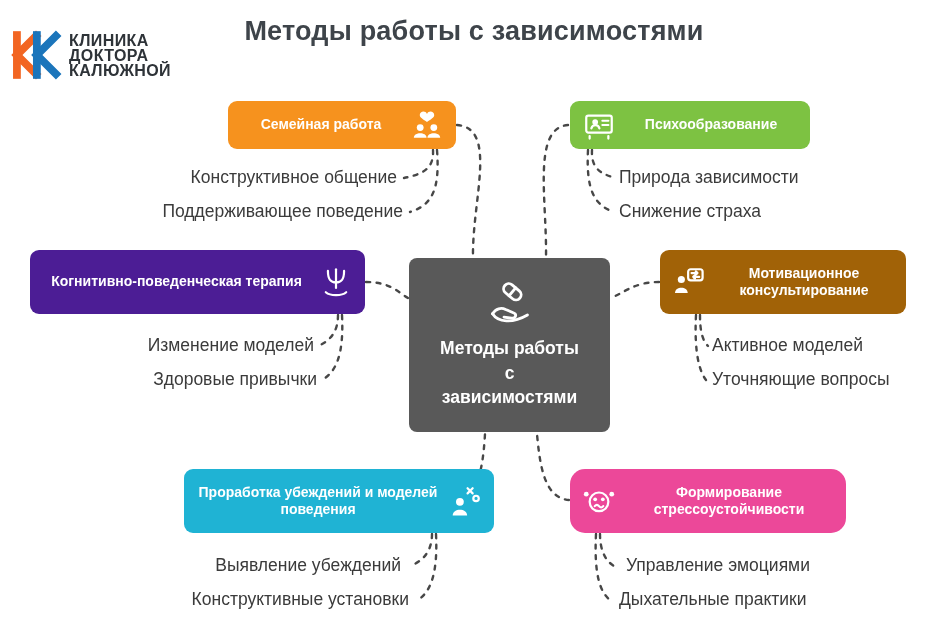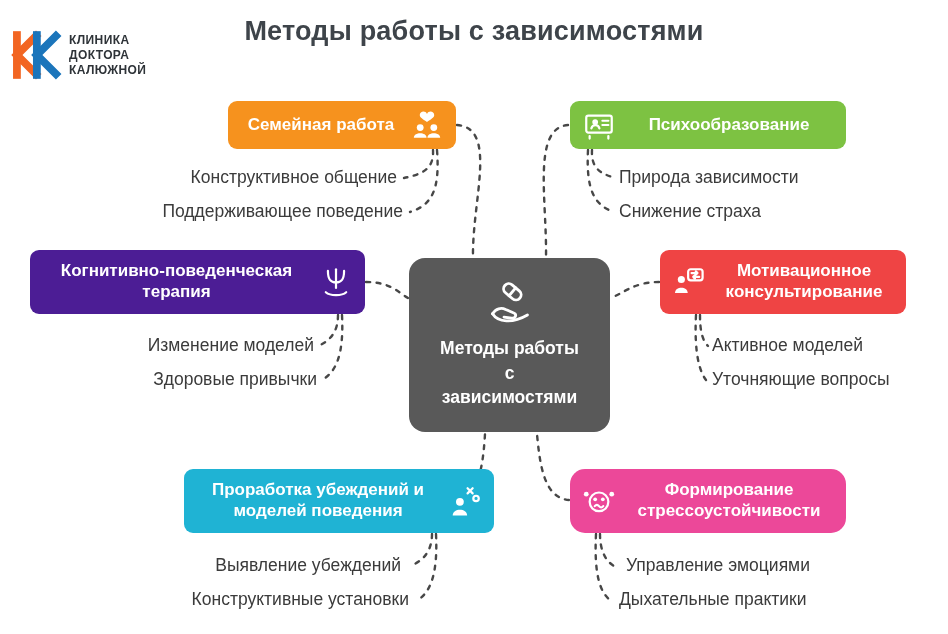--- a/index.html
+++ b/index.html
@@ -2,35 +2,35 @@
 <html style="--conn: #474747;"><head>
 <meta charset="utf-8">
 <style>
   html,body{margin:0;padding:0;background:#fff;}
   .stage{position:relative;width:948px;height:634px;background:#fff;overflow:hidden;
          font-family:"Liberation Sans","DejaVu Sans",sans-serif;}
   .title{position:absolute;top:16px;left:0;right:0;text-align:center;
          font-size:27px;font-weight:bold;color:#3e444a;letter-spacing:.2px;}
   .logo{position:absolute;top:26px;left:10px;display:flex;align-items:center;gap:7px;}
   .logo-mark{width:52px;height:58px;flex:none;}
-  .logo-text{font-size:12px;font-weight:bold;color:#2e3338;line-height:15px;letter-spacing:.4px;}
+  .logo-text{font-size:16px;font-weight:bold;color:#2e3338;line-height:15px;letter-spacing:.4px;}
   .connectors{position:absolute;inset:0;pointer-events:none;}
   path.conn{fill:none;stroke:var(--conn,#474747);stroke-width:2.4;
             stroke-dasharray:4 6.5;stroke-linecap:round;}
-  .node{position:absolute;border-radius:9px;color:#fff;font-weight:bold;font-size:17px;
+  .node{position:absolute;border-radius:9px;color:#fff;font-weight:bold;font-size:14px;
         display:flex;align-items:center;padding:0 12px;gap:8px;box-sizing:border-box;}
   .node .label{flex:1;text-align:center;line-height:1.22;}
   .node svg{width:34px;height:34px;flex:none;}
   .node1{left:228px;top:101px;width:228px;height:48px;}
-  .node2{left:570px;top:101px;width:276px;height:48px;}
+  .node2{left:570px;top:101px;width:240px;height:48px;}
   .node3{left:30px;top:250px;width:335px;height:64px;}
   .node4{left:660px;top:250px;width:246px;height:64px;}
   .node5{left:145px;top:469px;width:310px;height:64px;}
   .node6{left:570px;top:469px;width:276px;height:64px;}
-  .center-node{position:absolute;left:409px;top:258px;width:201px;height:174px;border-radius:16px;
+  .center-node{position:absolute;left:409px;top:258px;width:201px;height:174px;border-radius:8px;
         display:flex;flex-direction:column;align-items:center;justify-content:center;
         color:#fff;font-weight:bold;font-size:17.5px;text-align:center;line-height:1.4;}
   .center-node svg{width:48px;height:48px;margin-bottom:8px;}
   .sub{position:absolute;font-size:17.5px;color:#3b3b3b;white-space:nowrap;}
   .s1a{right:551px;top:167px;} .s1b{right:545px;top:201px;}
   .s2a{left:619px;top:167px;}  .s2b{left:619px;top:201px;}
   .s3a{right:634px;top:335px;} .s3b{right:631px;top:369px;}
   .s4a{left:712px;top:335px;}  .s4b{left:712px;top:369px;}
   .s5a{right:547px;top:555px;} .s5b{right:539px;top:589px;}
   .s6a{left:626px;top:555px;}  .s6b{left:619px;top:589px;}
@@ -138,21 +138,21 @@
       <g class="icon-stroke" stroke-width="2.8">
         <path d="M20 5 V27"></path>
         <path d="M10.5 7 c0 10 3 13.5 9.5 13.5 c6.5 0 9.5 -3.5 9.5 -13.5"></path>
         <path d="M8 32 c5 4.5 19 4.5 24 0"></path>
       </g>
     </svg>
   </div>
   <div class="sub s3a">Изменение моделей</div>
   <div class="sub s3b">Здоровые привычки</div>
 
-  <div class="node node4" style="background-color: #ef4444;">
+  <div class="node node4" style="background-color: #a16207;">
     <svg viewBox="0 0 40 40">
       <circle class="icon-fill" cx="11" cy="17" r="4.2"></circle>
       <path class="icon-fill" d="M3.5 33 c0 -8.5 15 -8.5 15 0 Z"></path>
       <g class="icon-stroke" stroke-width="2.2">
         <rect x="19" y="5" width="17" height="13" rx="3"></rect>
         <path d="M23 9.5 h7 M30 9.5 l-2 -2 M30 9.5 l-2 2"></path>
         <path d="M32 14 h-7 M25 14 l2 -2 M25 14 l2 2"></path>
       </g>
     </svg>
     <span class="label">Мотивационное консультирование</span>

